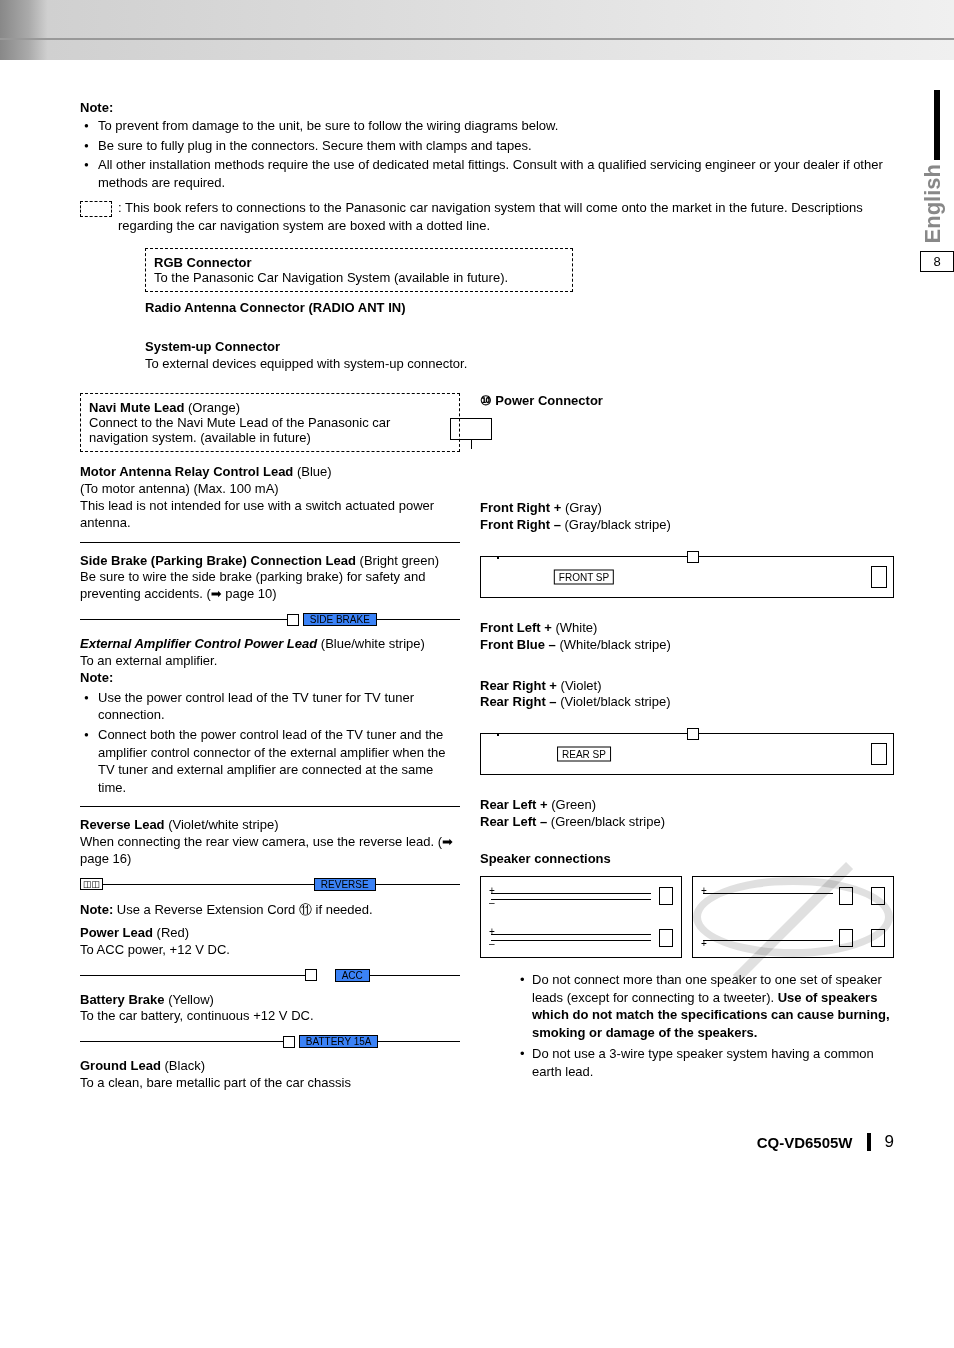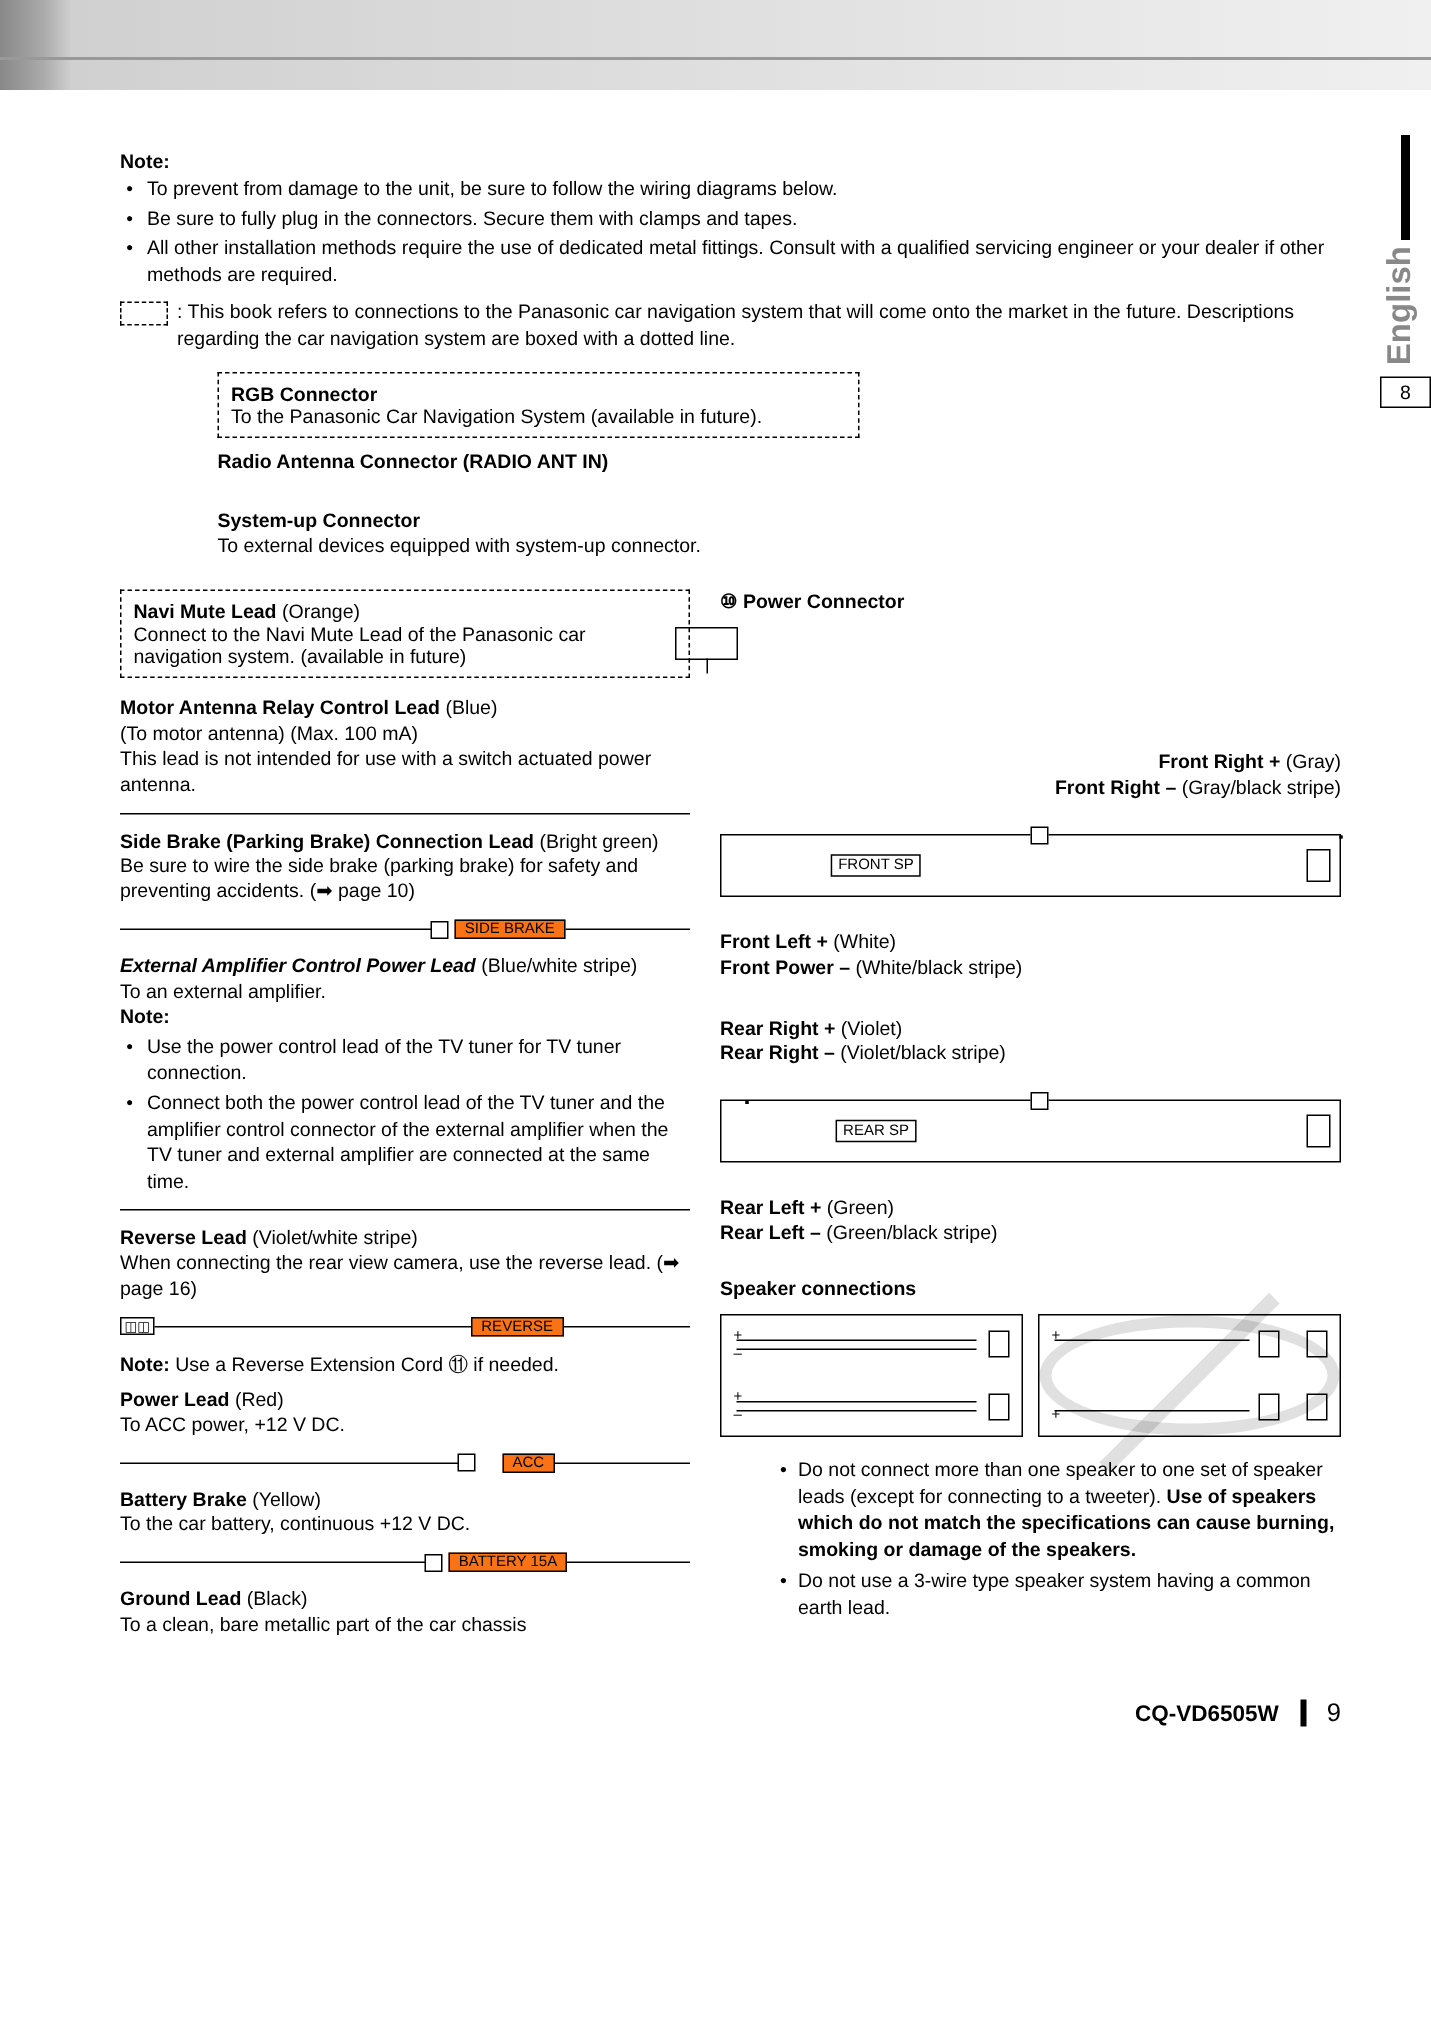--- a/index.html
+++ b/index.html
@@ -83,21 +83,21 @@
   .dashed-callout {
     border: 1px dashed #000;
     padding: 6px 8px;
     margin-bottom: 8px;
   }
   .lead-tag {
     display: inline-block;
     border: 1px solid #000;
     font-size: 10px;
     padding: 0 6px;
-    background: #f97316;
+    background: #3b82f6;
     margin-left: 120px;
   }
   .lead-row {
     position: relative;
     display: flex;
     align-items: center;
     margin: 4px 0 10px;
   }
   .lead-row .wire {
     flex: 1;
@@ -334,33 +334,33 @@
     <div class="right-col">
       <div class="power-connector-row">
         <span class="circle-num">⑩</span>
         <span>Power Connector</span>
       </div>
       <div style="border:1px solid #000;width:40px;height:20px;margin:6px 0 6px -30px;position:relative;">
         <div style="position:absolute;left:50%;bottom:-10px;width:1px;height:10px;background:#000;"></div>
       </div>
 
       <div class="speaker-block">
-        <div class="speaker-pair" style="margin-top:60px;text-align:right;">
+        <div class="speaker-pair" style="margin-top:60px;">
           <div><b>Front Right +</b> <span>(Gray)</span></div>
           <div><b>Front Right –</b> <span>(Gray/black stripe)</span></div>
           <div class="sp-visual">
             <span class="label">FRONT SP</span>
             <span class="plug"></span>
             <span class="spk"></span>
           </div>
         </div>
 
         <div class="speaker-pair">
           <div><b>Front Left +</b> <span>(White)</span></div>
-          <div><b>Front Power –</b> <span>(White/black stripe)</span></div>
+          <div><b>Front Blue –</b> <span>(White/black stripe)</span></div>
         </div>
 
         <div class="speaker-pair" style="margin-top:24px;">
           <div><b>Rear Right +</b> <span>(Violet)</span></div>
           <div><b>Rear Right –</b> <span>(Violet/black stripe)</span></div>
           <div class="sp-visual">
             <span class="label">REAR SP</span>
             <span class="plug"></span>
             <span class="spk"></span>
           </div>

